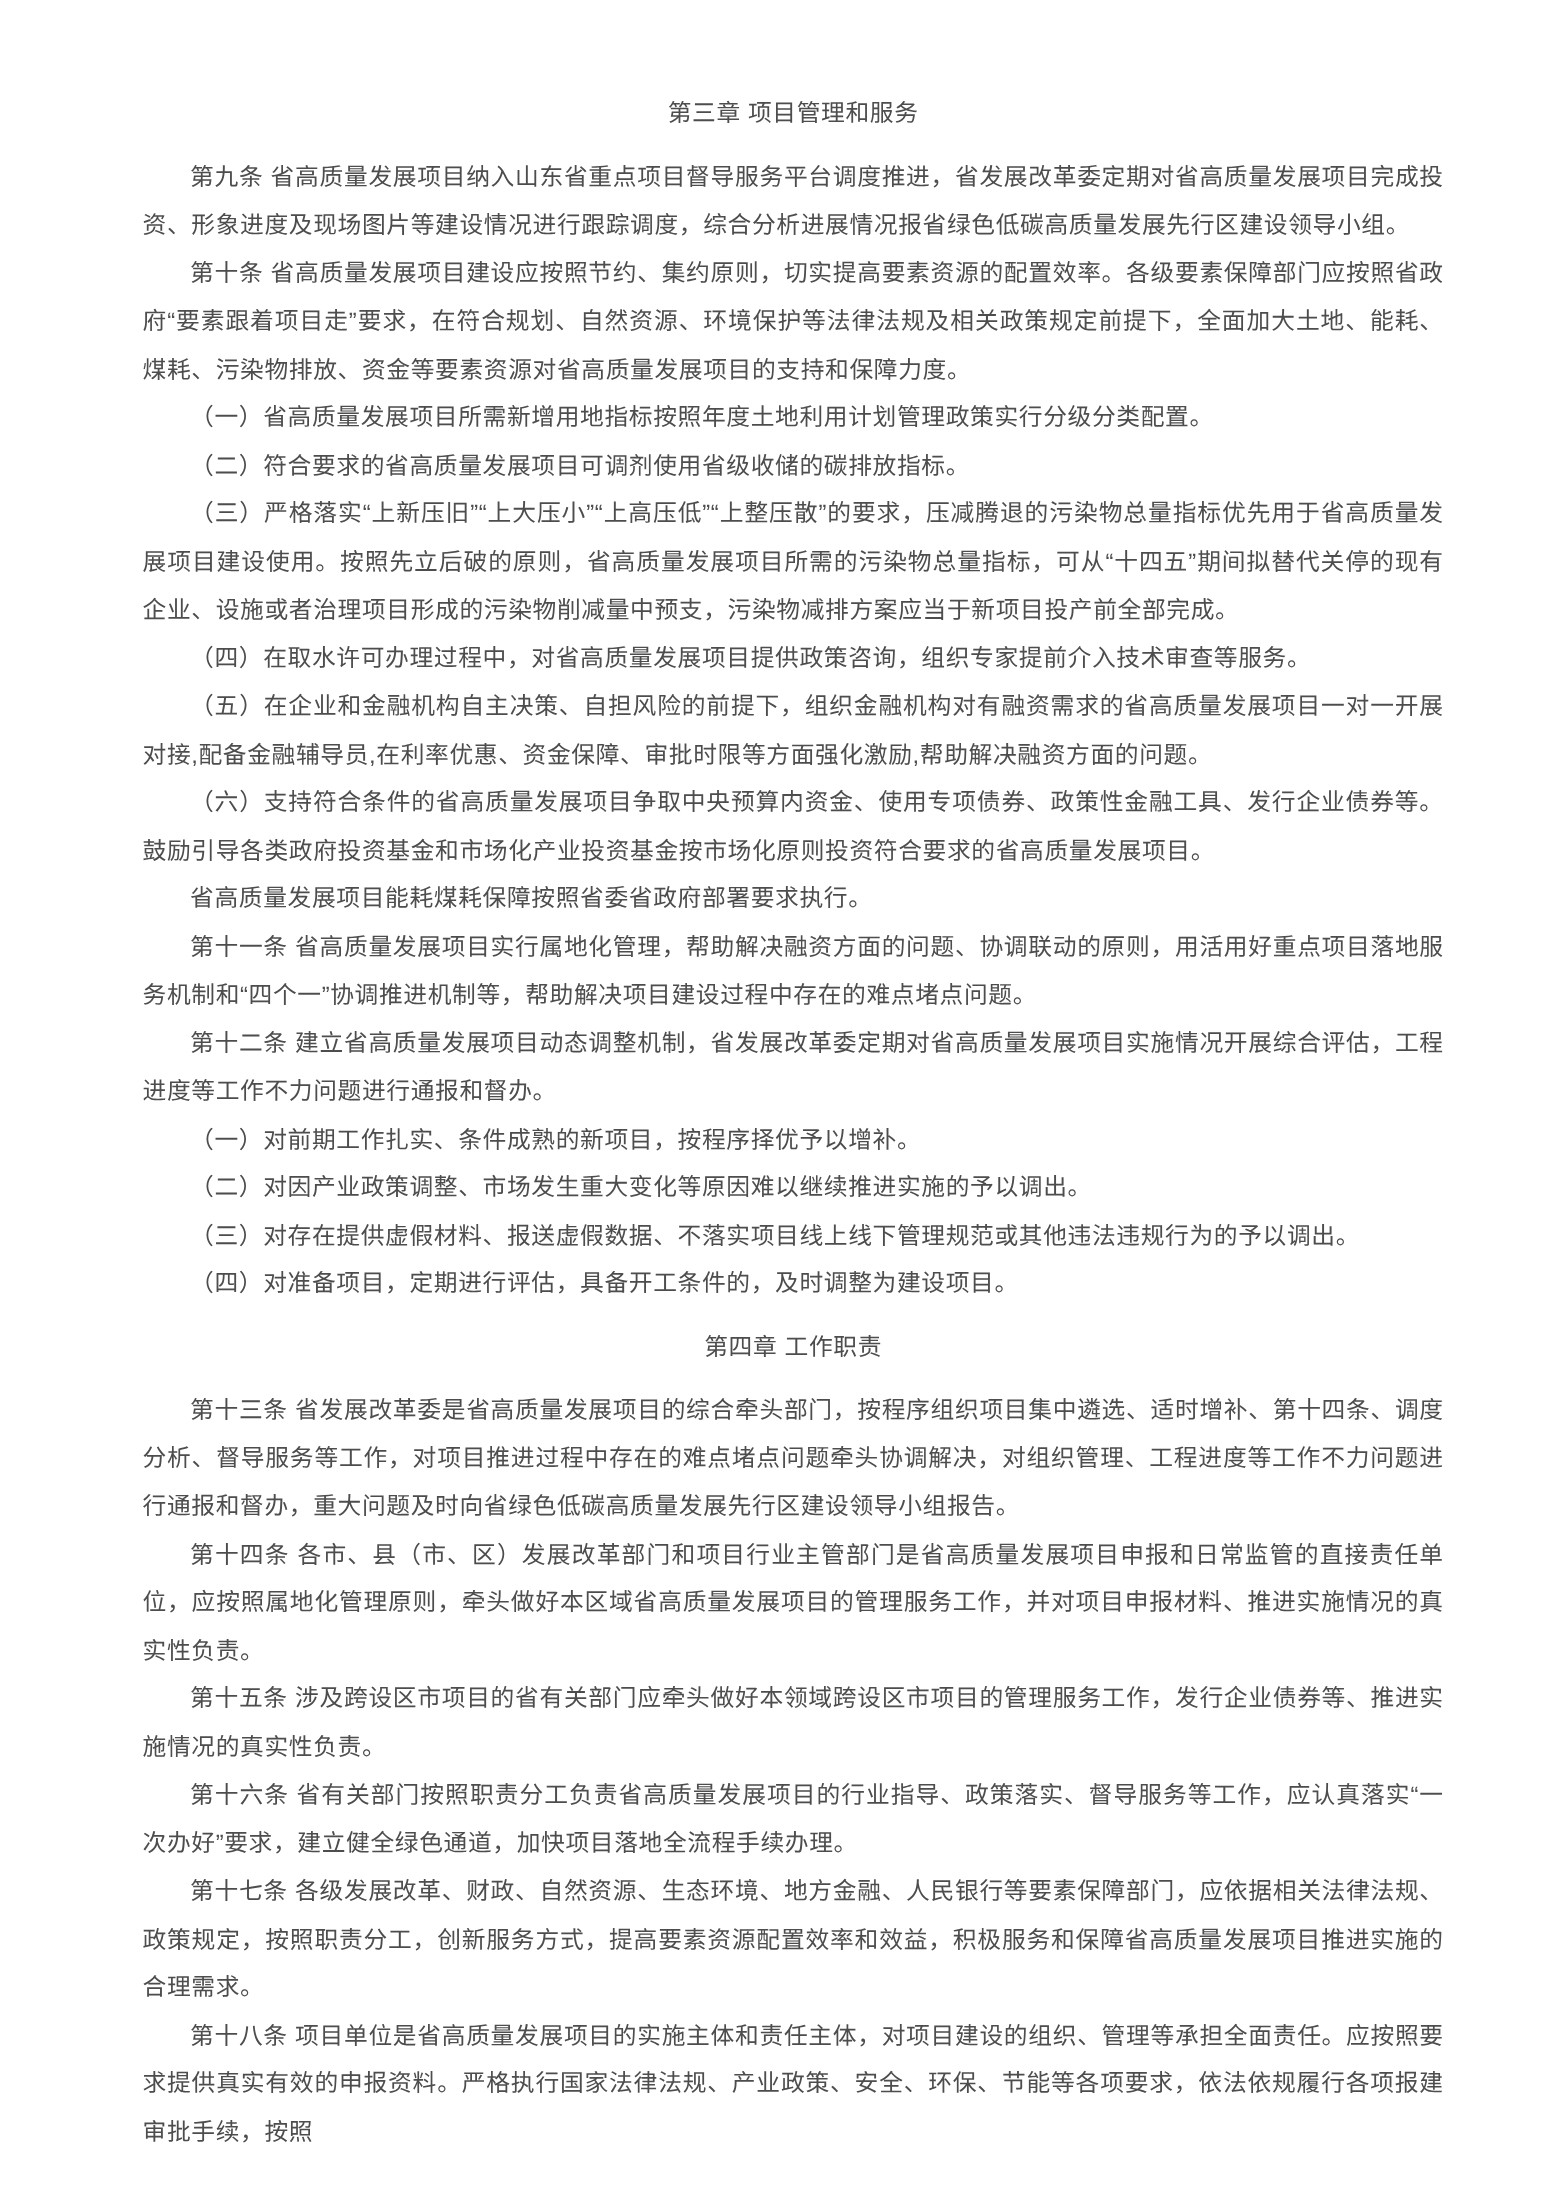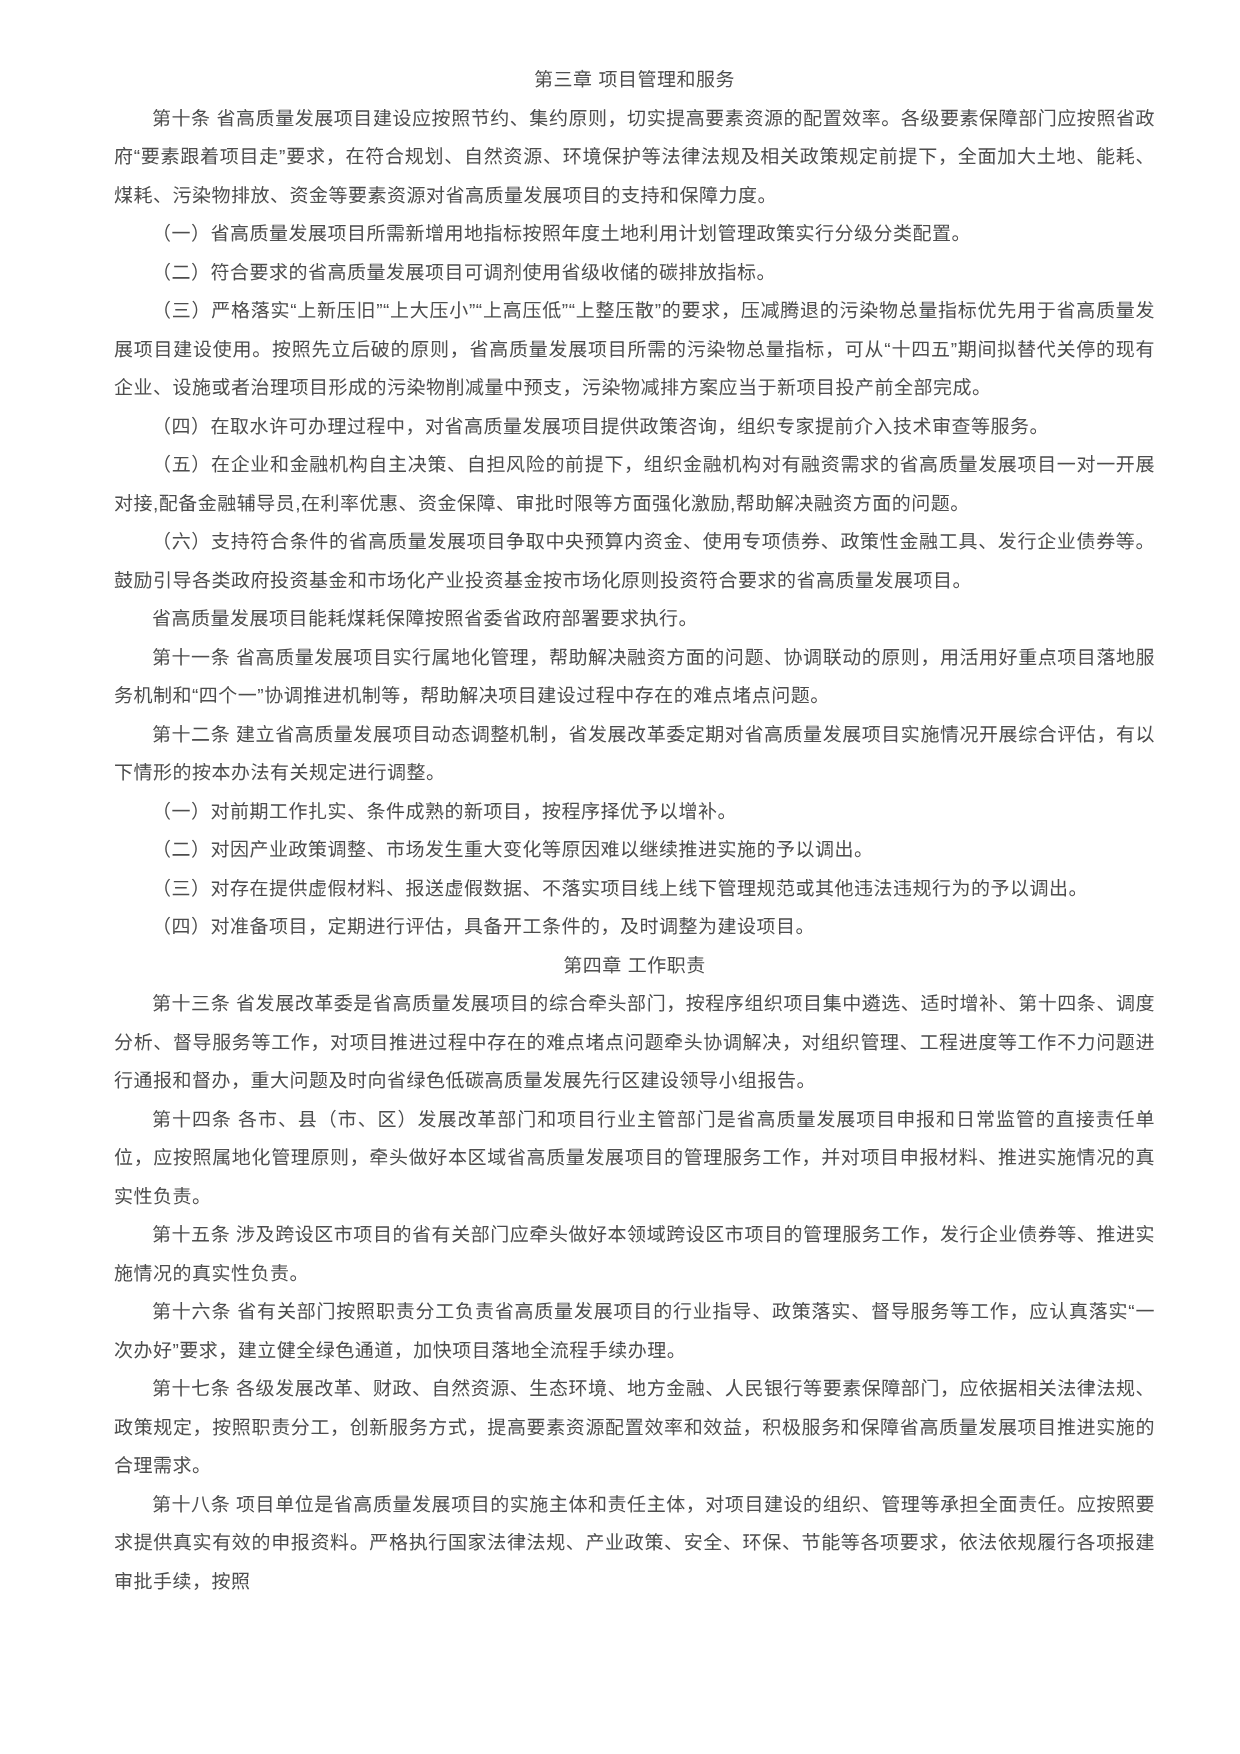--- a/index.html
+++ b/index.html
@@ -15,46 +15,47 @@
   }
   .doc {
     padding: 61px 85px 0 114px;
     font-size: 19px;
     line-height: 38.5px;
     letter-spacing: 0.5px;
   }
   .chapter-heading {
     text-align: center;
     font-weight: normal;
-    margin: 0;
+    margin: 12px;
     font-size: 19px;
   }
   .doc p {
     margin: 0;
     text-indent: 2em;
     text-align: justify;
   }
 </style>
 </head>
 <body>
 
 <main class="doc">
 
   <section>
     <h2 class="chapter-heading">第三章 项目管理和服务</h2>
+    <p>第九条 省高质量发展项目纳入山东省重点项目督导服务平台调度推进，省发展改革委定期对省高质量发展项目完成投资、形象进度及现场图片等建设情况进行跟踪调度，综合分析进展情况报省绿色低碳高质量发展先行区建设领导小组。</p>
     <p>第十条 省高质量发展项目建设应按照节约、集约原则，切实提高要素资源的配置效率。各级要素保障部门应按照省政府“要素跟着项目走”要求，在符合规划、自然资源、环境保护等法律法规及相关政策规定前提下，全面加大土地、能耗、煤耗、污染物排放、资金等要素资源对省高质量发展项目的支持和保障力度。</p>
     <p>（一）省高质量发展项目所需新增用地指标按照年度土地利用计划管理政策实行分级分类配置。</p>
     <p>（二）符合要求的省高质量发展项目可调剂使用省级收储的碳排放指标。</p>
     <p>（三）严格落实“上新压旧”“上大压小”“上高压低”“上整压散”的要求，压减腾退的污染物总量指标优先用于省高质量发展项目建设使用。按照先立后破的原则，省高质量发展项目所需的污染物总量指标，可从“十四五”期间拟替代关停的现有企业、设施或者治理项目形成的污染物削减量中预支，污染物减排方案应当于新项目投产前全部完成。</p>
     <p>（四）在取水许可办理过程中，对省高质量发展项目提供政策咨询，组织专家提前介入技术审查等服务。</p>
     <p>（五）在企业和金融机构自主决策、自担风险的前提下，组织金融机构对有融资需求的省高质量发展项目一对一开展对接,配备金融辅导员,在利率优惠、资金保障、审批时限等方面强化激励,帮助解决融资方面的问题。</p>
     <p>（六）支持符合条件的省高质量发展项目争取中央预算内资金、使用专项债券、政策性金融工具、发行企业债券等。鼓励引导各类政府投资基金和市场化产业投资基金按市场化原则投资符合要求的省高质量发展项目。</p>
     <p>省高质量发展项目能耗煤耗保障按照省委省政府部署要求执行。</p>
     <p>第十一条 省高质量发展项目实行属地化管理，帮助解决融资方面的问题、协调联动的原则，用活用好重点项目落地服务机制和“四个一”协调推进机制等，帮助解决项目建设过程中存在的难点堵点问题。</p>
-    <p>第十二条 建立省高质量发展项目动态调整机制，省发展改革委定期对省高质量发展项目实施情况开展综合评估，有以下情形的按本办法有关规定进行调整。</p>
+    <p>第十二条 建立省高质量发展项目动态调整机制，省发展改革委定期对省高质量发展项目实施情况开展综合评估，工程进度等工作不力问题进行通报和督办。</p>
     <p>（一）对前期工作扎实、条件成熟的新项目，按程序择优予以增补。</p>
     <p>（二）对因产业政策调整、市场发生重大变化等原因难以继续推进实施的予以调出。</p>
     <p>（三）对存在提供虚假材料、报送虚假数据、不落实项目线上线下管理规范或其他违法违规行为的予以调出。</p>
     <p>（四）对准备项目，定期进行评估，具备开工条件的，及时调整为建设项目。</p>
   </section>
 
   <section>
     <h2 class="chapter-heading">第四章 工作职责</h2>
     <p>第十三条 省发展改革委是省高质量发展项目的综合牵头部门，按程序组织项目集中遴选、适时增补、第十四条、调度分析、督导服务等工作，对项目推进过程中存在的难点堵点问题牵头协调解决，对组织管理、工程进度等工作不力问题进行通报和督办，重大问题及时向省绿色低碳高质量发展先行区建设领导小组报告。</p>
     <p>第十四条 各市、县（市、区）发展改革部门和项目行业主管部门是省高质量发展项目申报和日常监管的直接责任单位，应按照属地化管理原则，牵头做好本区域省高质量发展项目的管理服务工作，并对项目申报材料、推进实施情况的真实性负责。</p>

